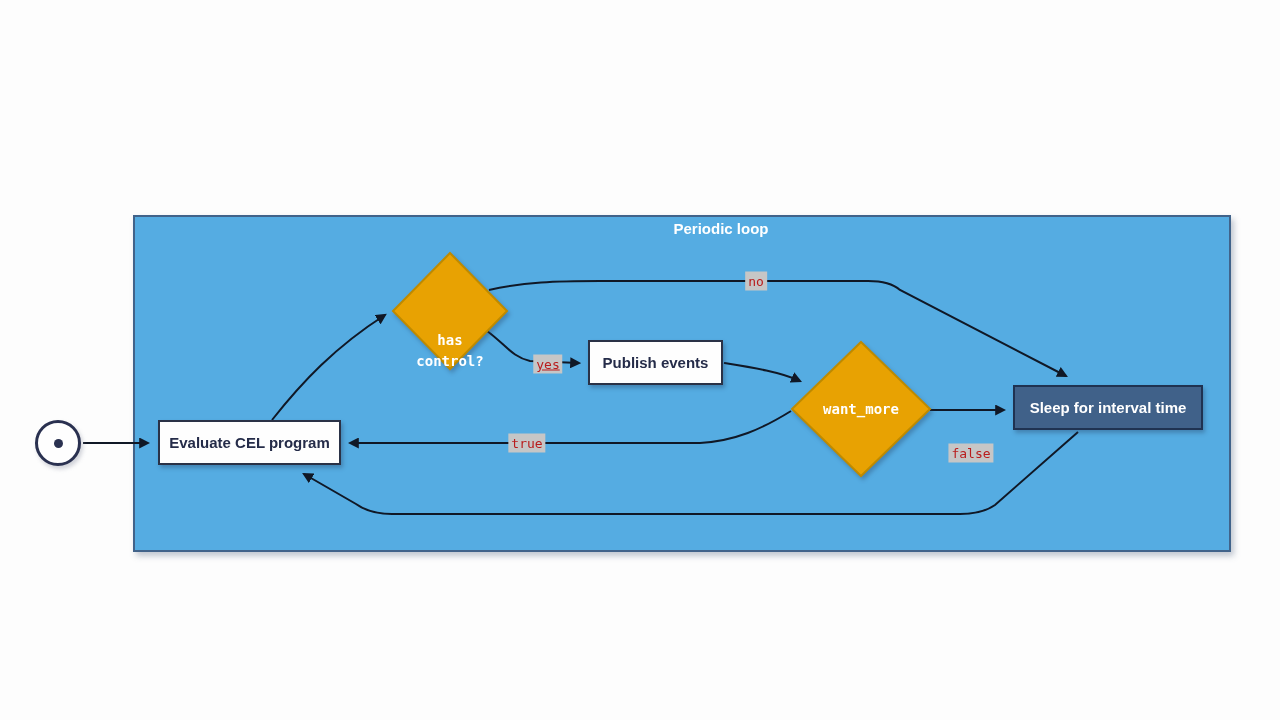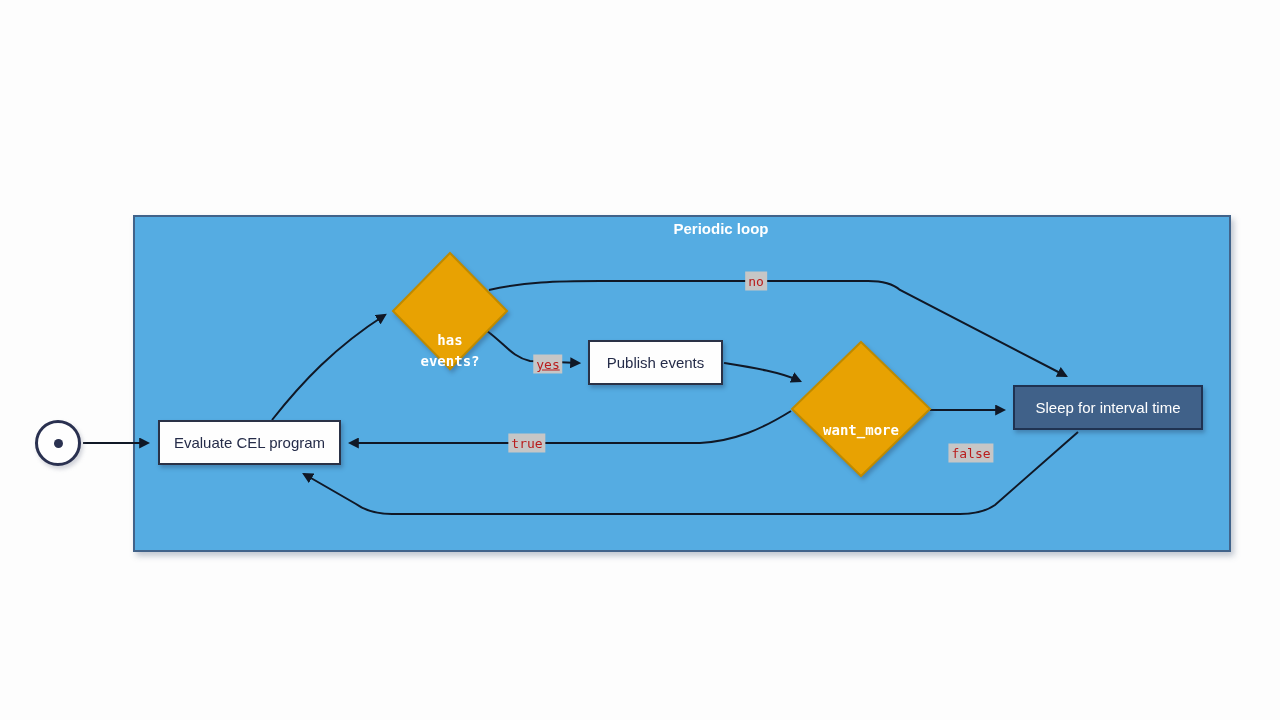--- a/index.html
+++ b/index.html
@@ -73,21 +73,21 @@
   .node-box {
     position: absolute;
     box-sizing: border-box;
     display: flex;
     align-items: center;
     justify-content: center;
     border: 2px solid #2A3247;
     background: #FEFEFE;
     color: #252C49;
     font-size: 15px;
-    font-weight: 400;
+    font-weight: 700;
     white-space: nowrap;
     box-shadow: 2px 3px 4px rgba(35, 60, 95, 0.35);
   }
   .node-box.dark {
     background: #406189;
     border-color: #1F3251;
     color: #FFFFFF;
   }
 
   .start-circle {
@@ -184,24 +184,24 @@
   <div class="node-box" style="left:588px; top:340px; width:135px; height:45px;">
     <span>Publish events</span>
   </div>
 
   <div class="node-box dark" style="left:1013px; top:385px; width:190px; height:45px;align-items:center;">
     <span>Sleep for interval time</span>
   </div>
 
   <div class="diamond-label" style="left:450px; top:311px;margin-top:40px;">
     <div>has</div>
-    <div>events?</div>
-  </div>
-
-  <div class="diamond-label" style="left:861px; top:430px;">want_more</div>
+    <div>control?</div>
+  </div>
+
+  <div class="diamond-label" style="left:861px; top:409px;">want_more</div>
 
   <div class="loop-label">Periodic loop</div>
 
   <div class="edge-label" style="left:548px; top:364px;text-decoration:underline;">yes</div>
 
   <div class="edge-label" style="left:756px; top:281px;">no</div>
 
   <div class="edge-label" style="left:971px; top:409px;margin-top:44px;">false</div>
 
   <div class="edge-label" style="left:527px; top:443px;">true</div>

